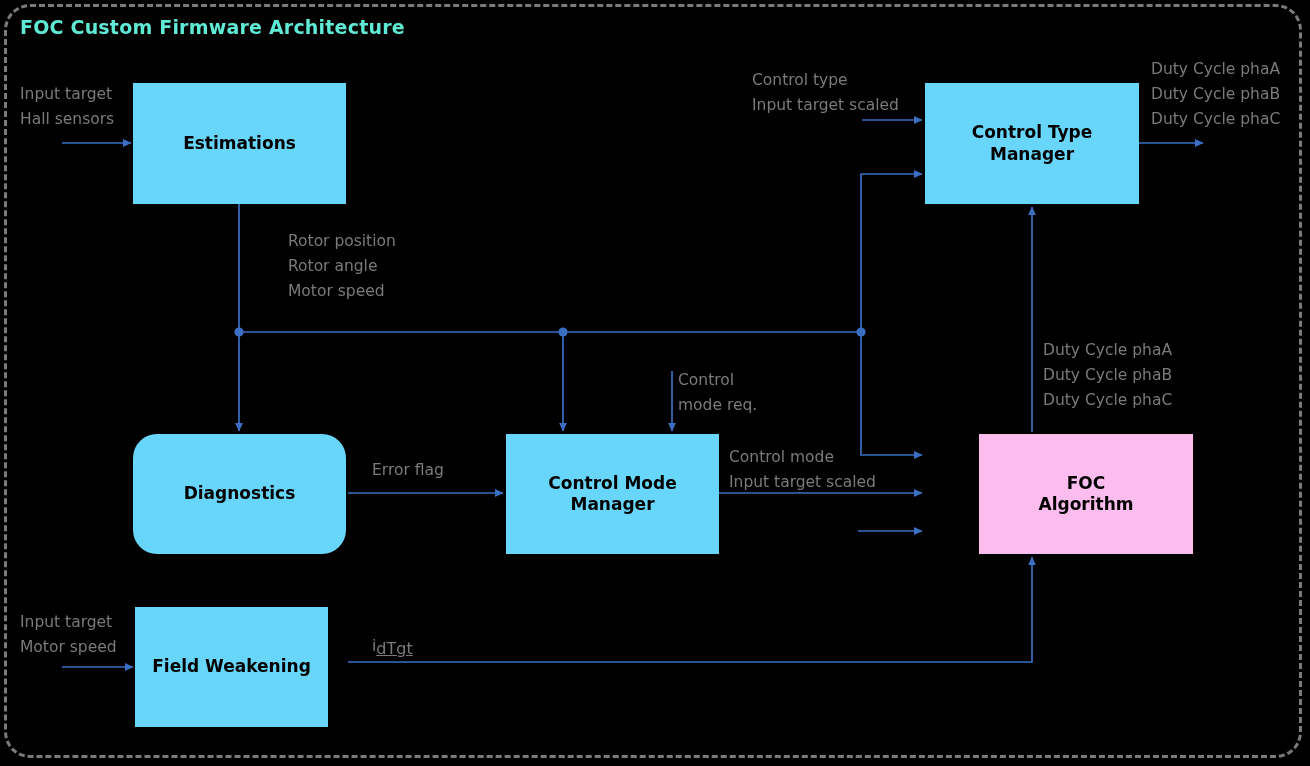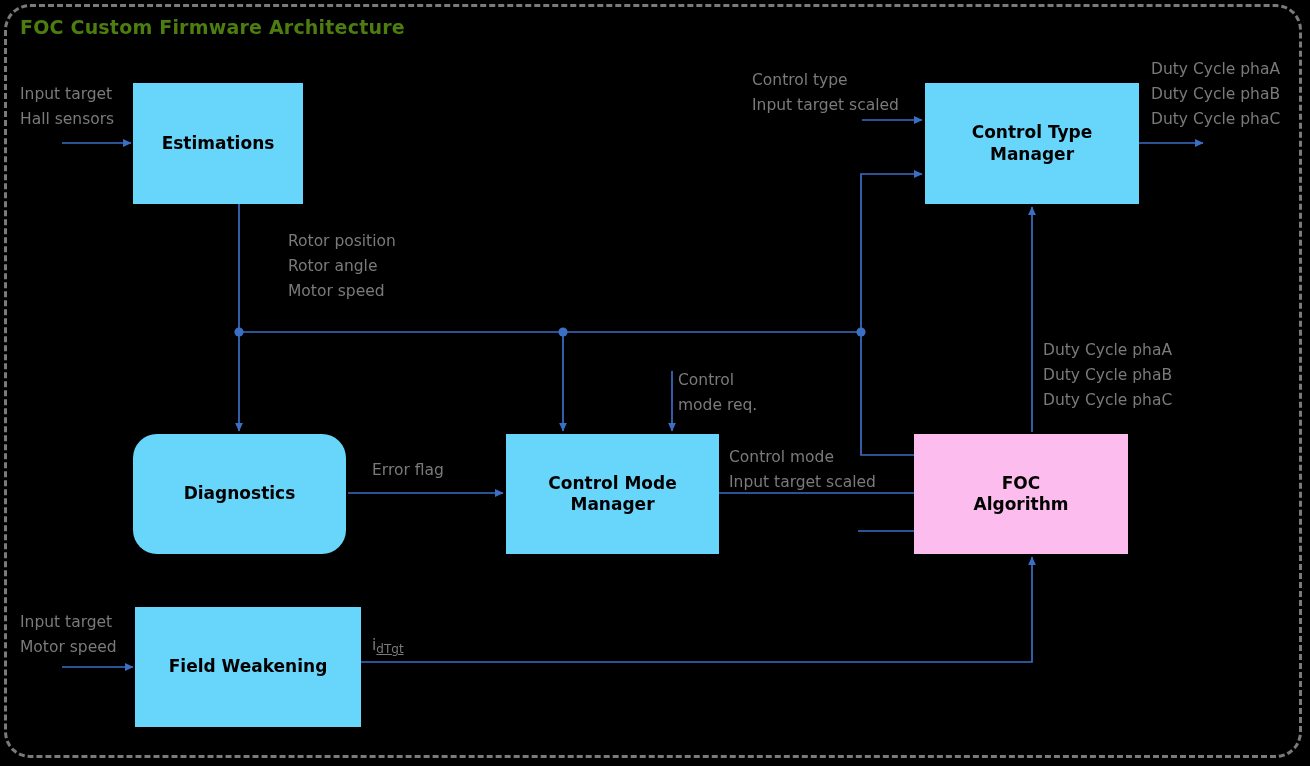--- a/index.html
+++ b/index.html
@@ -5,34 +5,34 @@
   html,body{margin:0;padding:0;background:#000;}
   body{width:1310px;height:766px;position:relative;overflow:hidden;
        font-family:"DejaVu Sans","Liberation Sans",sans-serif;}
 
   #canvas{position:absolute;left:0;top:0;width:1310px;height:766px;}
 
   .frame{position:absolute;left:4px;top:4px;width:1298px;height:754px;
          border:3px dashed #7a7a7a;border-radius:26px;box-sizing:border-box;}
 
   .title{position:absolute;left:20px;top:16px;font-size:19px;font-weight:bold;
-         color:#4d7c0f;letter-spacing:.2px;white-space:nowrap;}
+         color:#5eead4;letter-spacing:.2px;white-space:nowrap;}
 
   svg.wires{position:absolute;left:0;top:0;width:1310px;height:766px;
             pointer-events:none;}
 
   .block{position:absolute;box-sizing:border-box;display:flex;
          align-items:center;justify-content:center;text-align:center;
          color:#000;font-weight:bold;font-size:17px;line-height:1.25;}
   .block.blue{background:#68d6fb;}
   .block.pink{background:#fdbcee;}
 
   .lbl{position:absolute;color:#7a7a7a;font-size:15.5px;line-height:1.62;
        white-space:pre;}
-  .lbl.sub sub{font-size:12px;vertical-align:baseline;position:relative;top:3px;text-decoration:underline;}
+  .lbl.sub sub{font-size:16px;vertical-align:baseline;position:relative;top:3px;text-decoration:underline;}
 </style>
 </head>
 <body>
 
 <div id="canvas">
 
   <div class="frame"></div>
 
   <div class="title">FOC Custom Firmware Architecture</div>
 
@@ -73,44 +73,44 @@
       <path d="M1032,432 L1032,207" marker-end="url(#ar)"></path>
 
       <path d="M1139,143 L1203,143" marker-end="url(#ar)"></path>
 
       <path d="M62,667 L133,667" marker-end="url(#ar)"></path>
 
       <path d="M348,662 L1032,662 L1032,557" marker-end="url(#ar)"></path>
     </g>
   </svg>
 
-  <div class="block blue" style="left:133px;top:83px;width:170px;height:121px;">
+  <div class="block blue" style="left:133px;top:83px;width:213px;height:121px;">
     <span>Estimations</span>
   </div>
 
   <div class="block blue" style="left:925px;top:83px;width:214px;height:121px;white-space:pre-line;">
     <span>Control Type
 Manager</span>
   </div>
 
   <div class="block blue" style="left:133px;top:434px;width:213px;height:120px;border-radius:24px;">
     <span>Diagnostics</span>
   </div>
 
   <div class="block blue" style="left:506px;top:434px;width:213px;height:120px;white-space:pre-line;">
     <span>Control Mode
 Manager</span>
   </div>
 
-  <div class="block pink" style="left:914px;top:434px;width:214px;height:120px;white-space:pre-line;">
+  <div class="block pink" style="left:979px;top:434px;width:214px;height:120px;white-space:pre-line;">
     <span>FOC
 Algorithm</span>
   </div>
 
-  <div class="block blue" style="left:135px;top:607px;width:226px;height:120px;">
+  <div class="block blue" style="left:135px;top:607px;width:193px;height:120px;">
     <span>Field Weakening</span>
   </div>
 
   <div class="lbl" style="left:20px;top:82px;">Input target
 Hall sensors</div>
 
   <div class="lbl" style="left:252px;top:229px;margin-left:36px;">Rotor position
 Rotor angle
 Motor speed</div>
 

